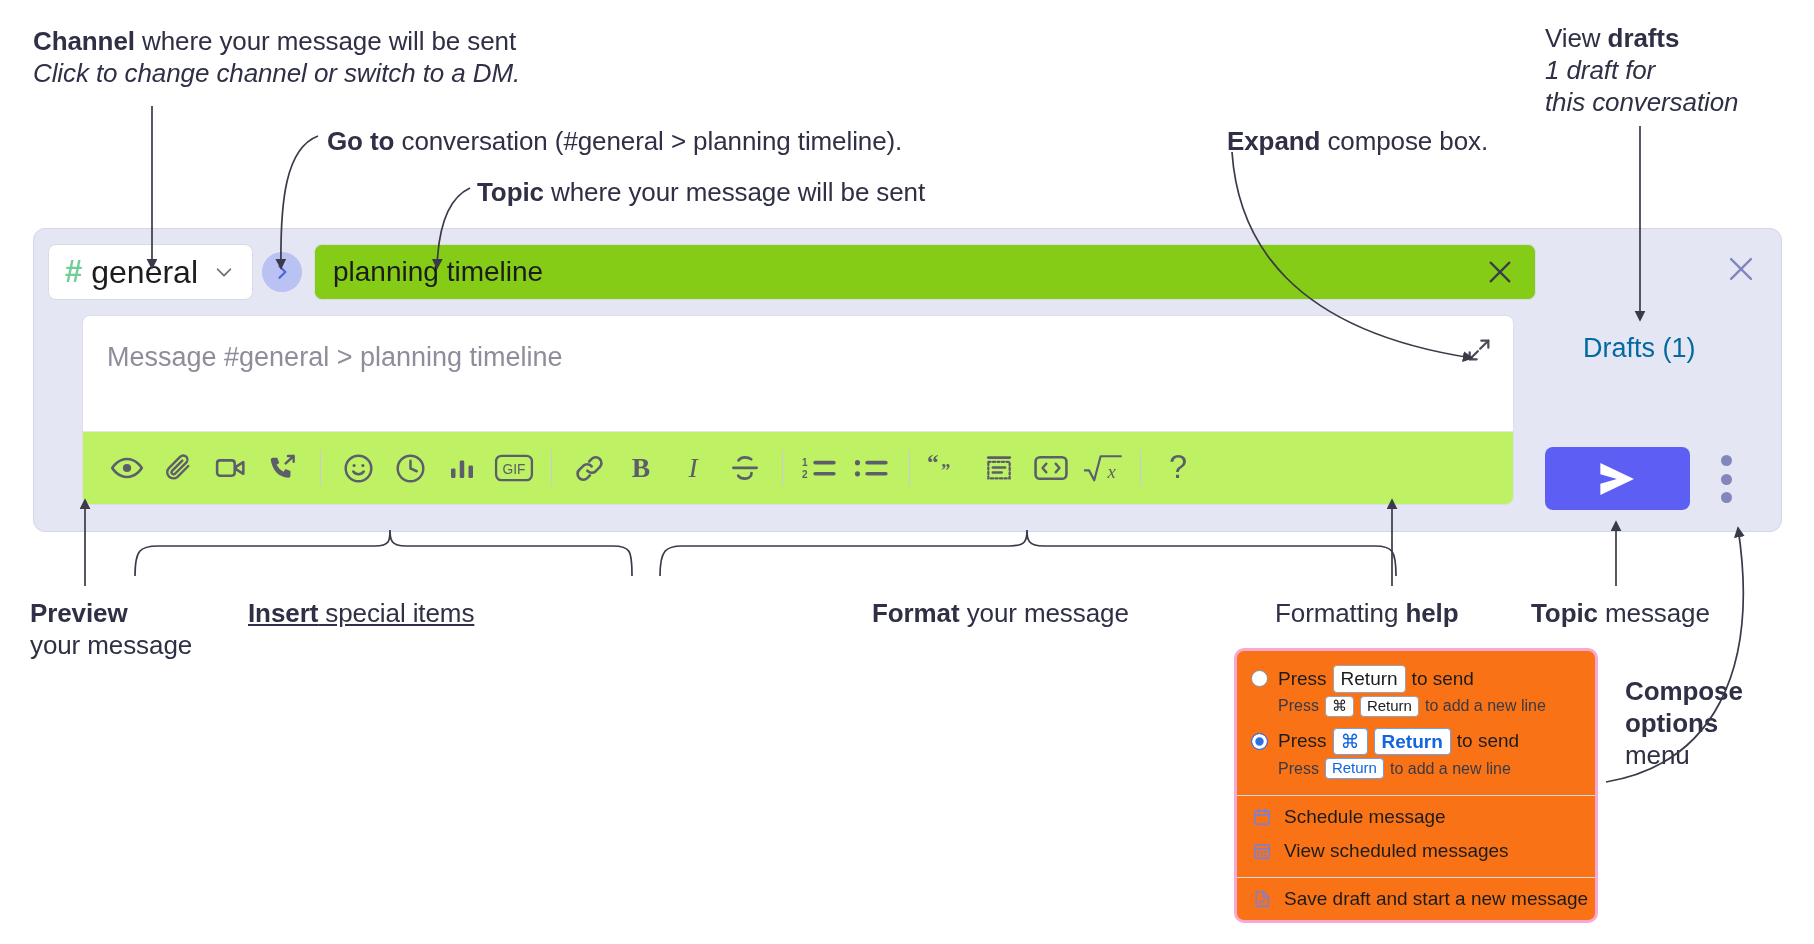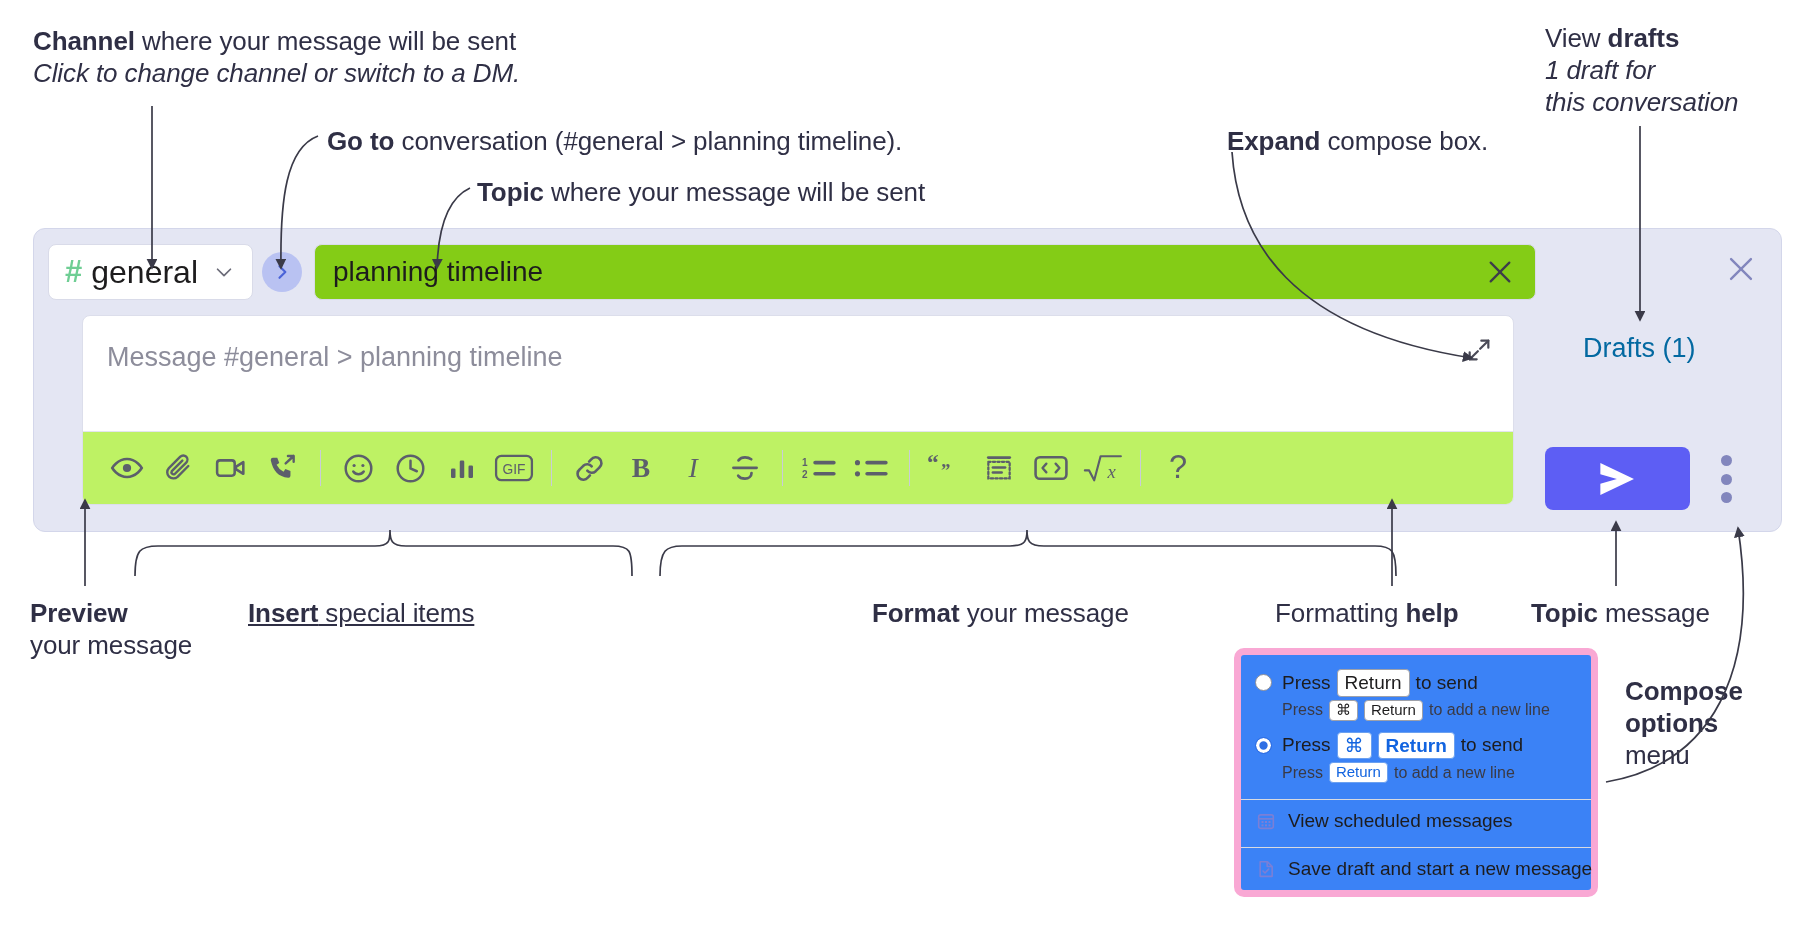--- a/index.html
+++ b/index.html
@@ -122,22 +122,22 @@
     position:absolute;left:1712px;top:455px;
     width:28px;height:48px;
     display:flex;flex-direction:column;align-items:center;justify-content:space-between;
   }
   #compose-kebab i{display:block;width:11px;height:11px;border-radius:50%;background:#8286bd;}
 
   
   #options-popup{
     position:absolute;left:1234px;top:648px;
     width:364px;
-    background:#3b82f6;
-    border:7px solid #f9a8d4;
+    background:#f97316;
+    border:3px solid #f9a8d4;
     border-radius:10px;
     box-sizing:border-box;
     padding:10px 0 4px 0;
   }
   .radio-row{display:flex;align-items:center;gap:10px;padding:4px 0 0 14px;}
   .radio{
     width:17px;height:17px;border-radius:50%;
     border:1.6px solid #8b8e99;box-sizing:border-box;flex:0 0 auto;
     background:#fff;
   }
@@ -458,20 +458,31 @@
     </span>
   </div>
   <div class="sub-row">
     <span>Press</span>
     <kbd class="sm blue">Return</kbd>
     <span>to add a new line</span>
   </div>
 
   <div class="pop-div"></div>
 
+  <div class="pop-item">
+    <span class="ic">
+      <svg width="20" height="20" viewBox="0 0 24 24" fill="none" stroke="#7b7fd6" stroke-width="2">
+          <rect x="3.2" y="4.6" width="17.6" height="16.2" rx="2.4"></rect>
+          <line x1="3.2" y1="9.4" x2="20.8" y2="9.4"></line>
+          <line x1="8" y1="2.4" x2="8" y2="6.2" stroke-linecap="round"></line>
+          <line x1="16" y1="2.4" x2="16" y2="6.2" stroke-linecap="round"></line>
+        </svg>
+    </span>
+    <span>Schedule message</span>
+  </div>
 
   <div class="pop-item">
     <span class="ic">
       <svg width="20" height="20" viewBox="0 0 24 24" fill="none" stroke="#7b7fd6" stroke-width="1.9">
           <rect x="3.2" y="4.6" width="17.6" height="16.2" rx="2.4"></rect>
           <line x1="3.2" y1="9.4" x2="20.8" y2="9.4"></line>
           <g fill="#7b7fd6" stroke="none">
             <rect x="6.6" y="12" width="2.4" height="2.4"></rect>
             <rect x="10.8" y="12" width="2.4" height="2.4"></rect>
             <rect x="15" y="12" width="2.4" height="2.4"></rect>

